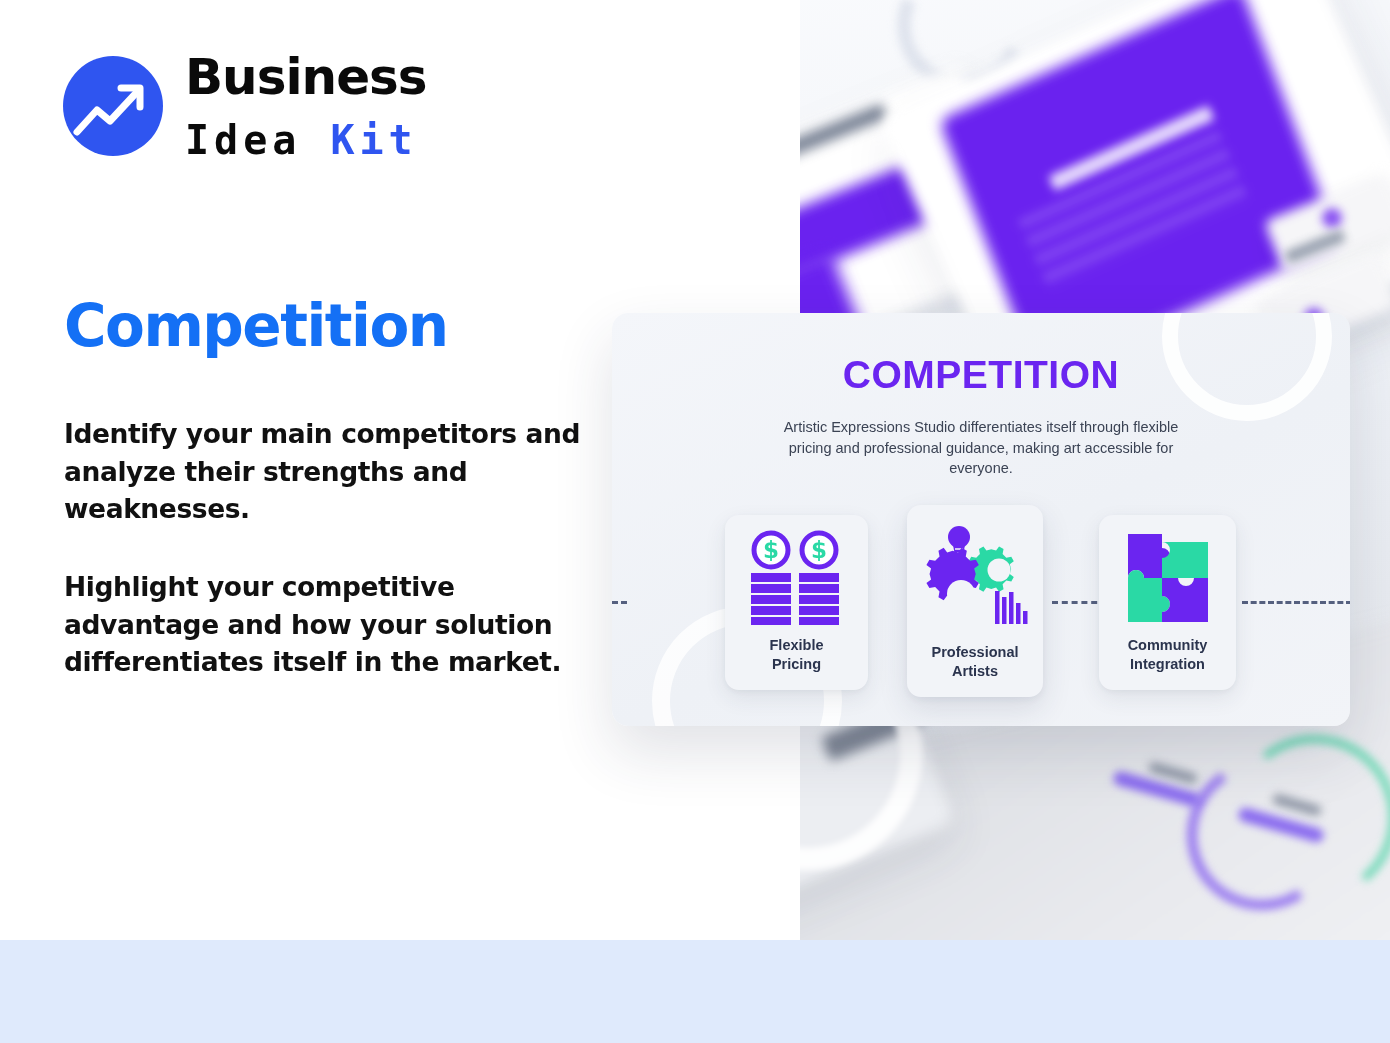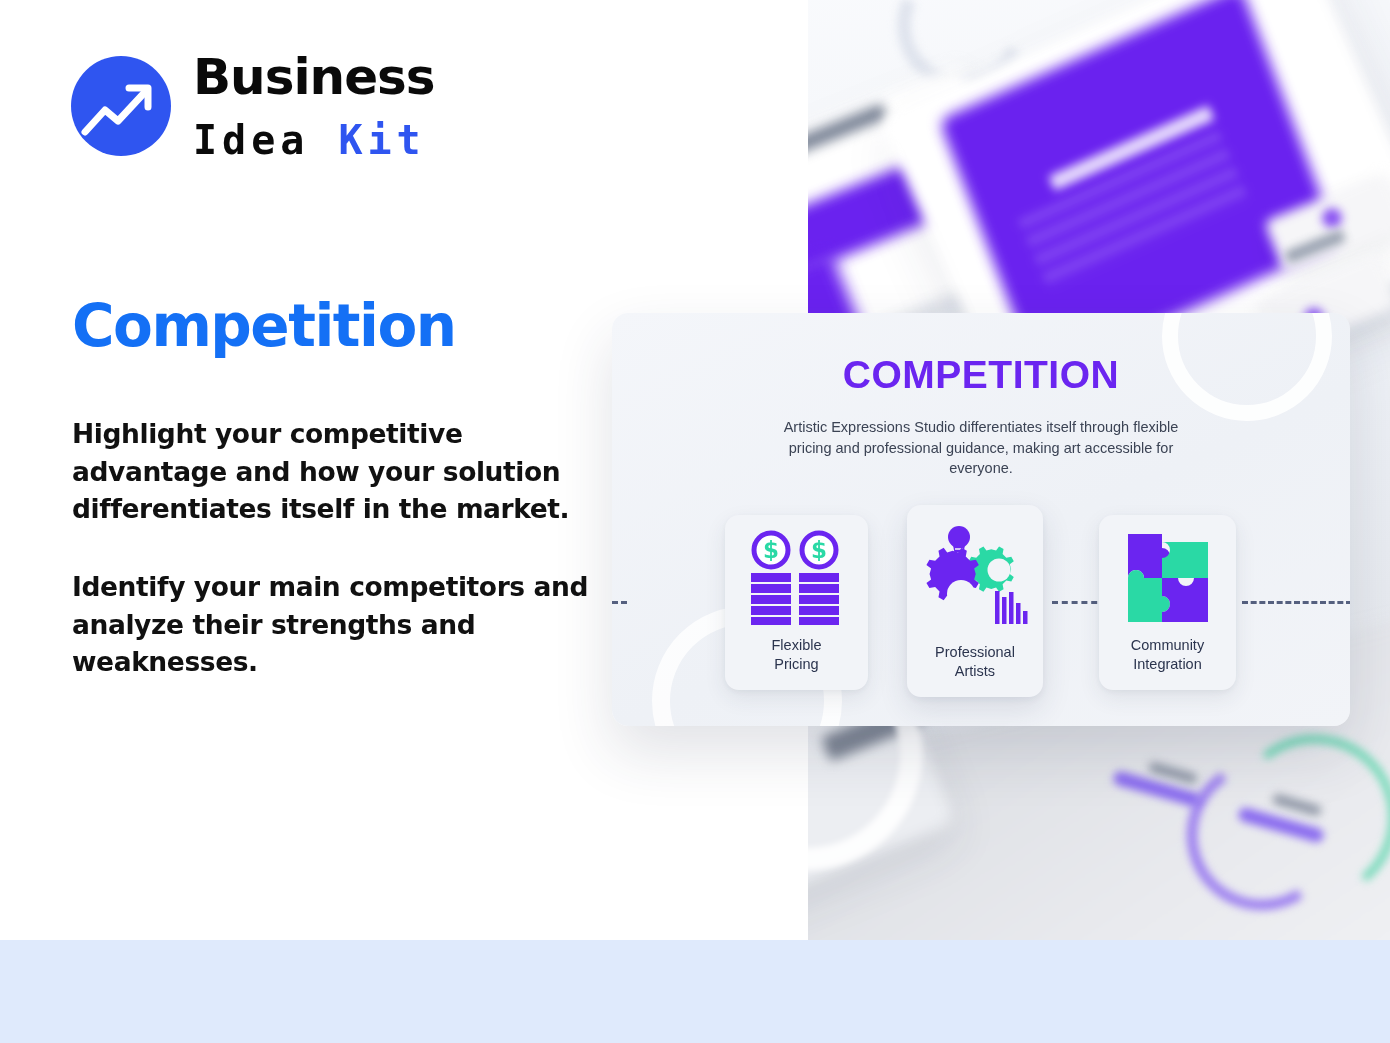--- a/index.html
+++ b/index.html
@@ -16,21 +16,21 @@
     position: relative;
     width: 1390px;
     height: 1043px;
     background: #ffffff;
     overflow: hidden;
   }
 
   
   .left-col {
     position: absolute;
-    left: 16px; top: 0;
+    left: 8px; top: 0;
     width: 792px;
     height: 940px;
     background: #ffffff;
     z-index: 5;
   }
 
   .brand {
     position: absolute;
     left: 55px; top: 52px;
     display: flex;
@@ -378,21 +378,21 @@
 
   .tile-icon {
     flex: 1 1 auto;
     display: flex;
     align-items: center;
     justify-content: center;
     padding-top: 6px;
   }
   .tile-label {
     font-family: "Liberation Sans", sans-serif;
-    font-weight: 400;
+    font-weight: 700;
     font-size: 14.5px;
     line-height: 1.3;
     text-align: center;
     color: #2b344e;
     padding-bottom: 16px;
     white-space: pre-line;
   }
 
   
   .bottom-strip {
@@ -451,22 +451,22 @@
         <div class="brand-line1">Business</div>
         <div class="brand-line2">
           <span>Idea</span><span>&nbsp;</span><span class="brand-kit">Kit</span>
         </div>
       </div>
     </div>
 
     <h1 class="headline">Competition</h1>
 
     <div class="body-copy">
+      <p>Identify your main competitors and analyze their strengths and weaknesses.</p>
       <p>Highlight your competitive advantage and how your solution differentiates itself in the market.</p>
-      <p>Identify your main competitors and analyze their strengths and weaknesses.</p>
     </div>
   </div>
 
   <div class="feature-card">
     <div class="fc-arc"></div>
     <div class="fc-arc2"></div>
 
     <div class="fc-title">COMPETITION</div>
     <div class="fc-sub">Artistic Expressions Studio differentiates itself through flexible pricing and professional guidance, making art accessible for everyone.</div>
 

